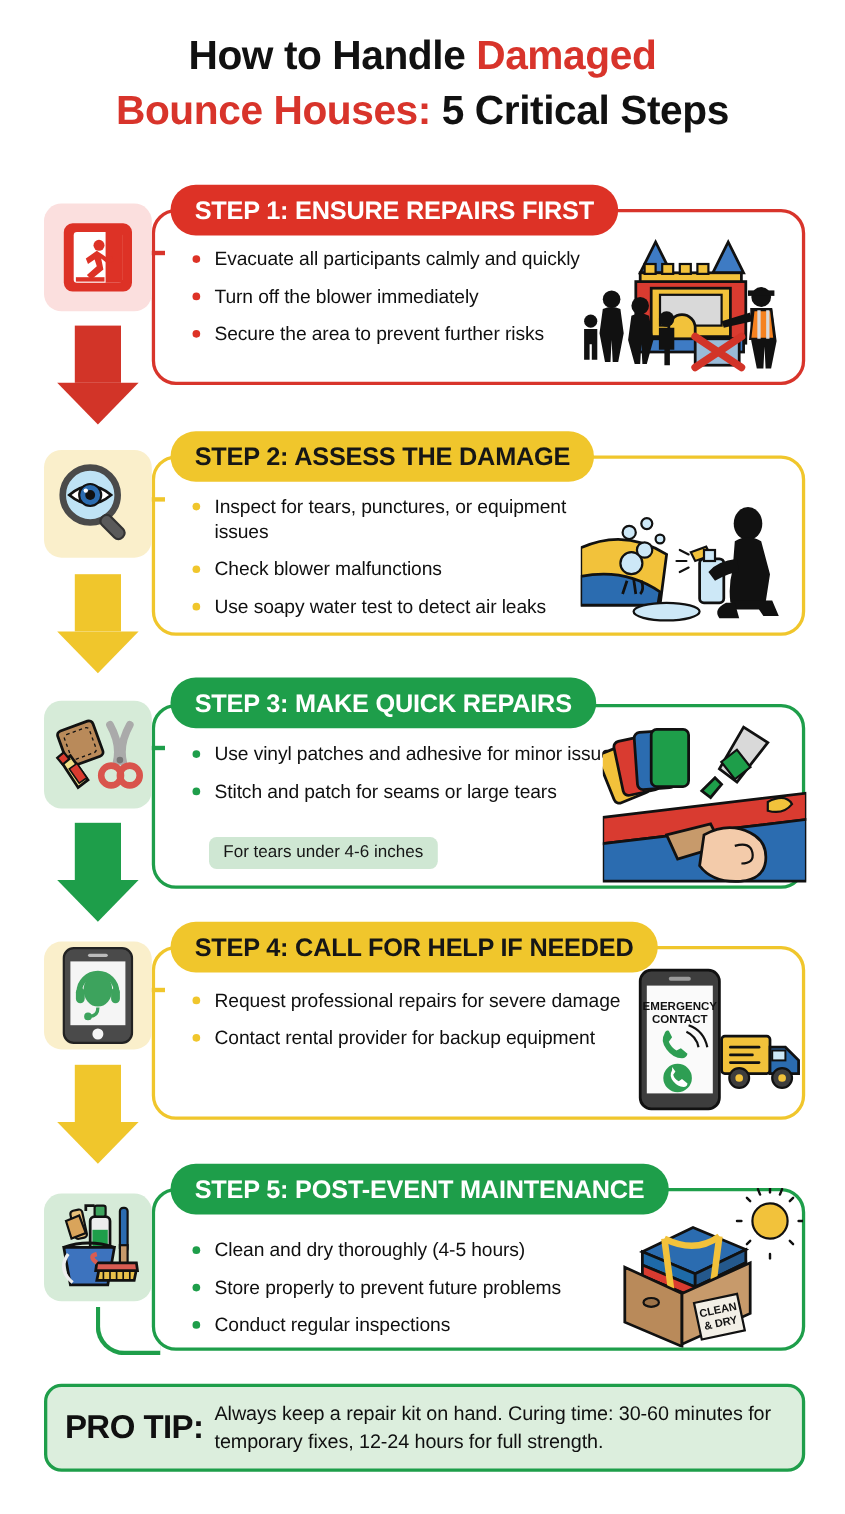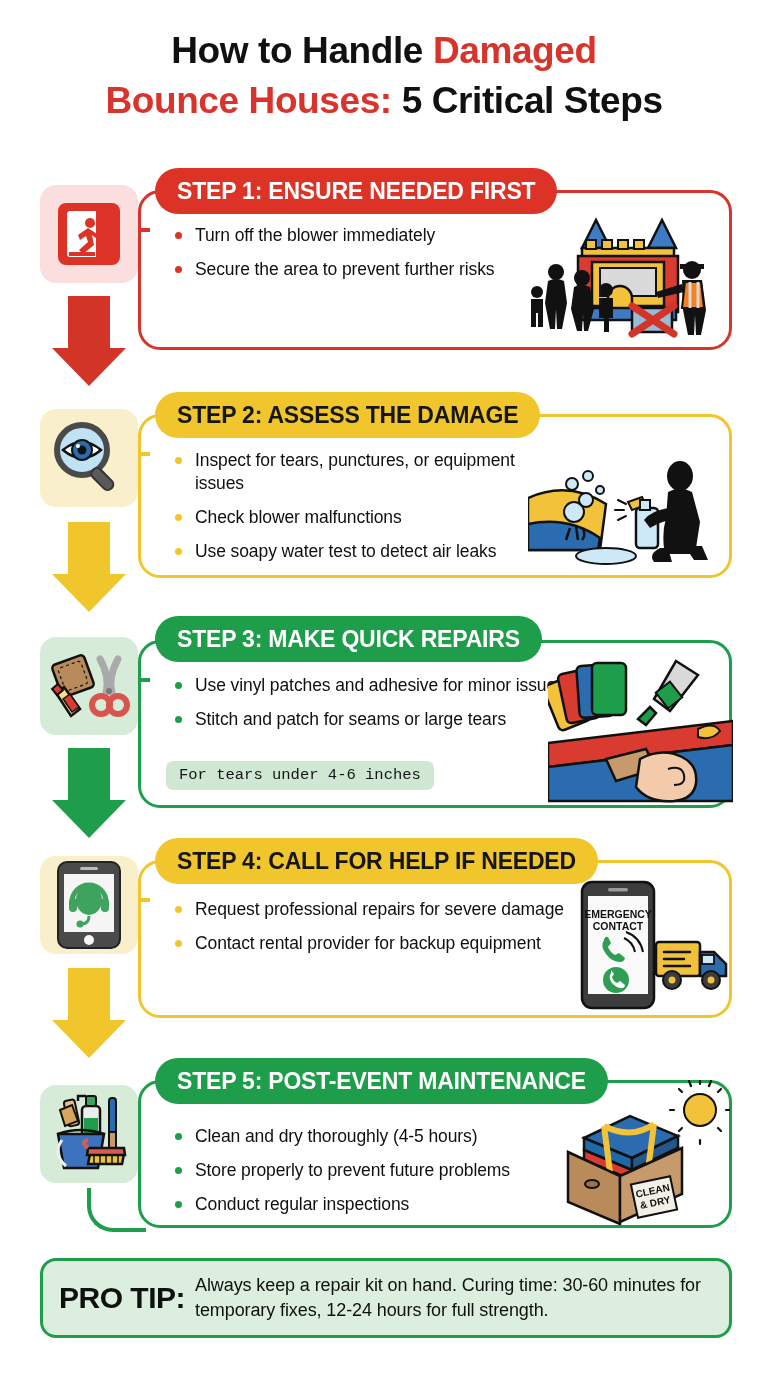--- a/index.html
+++ b/index.html
@@ -197,32 +197,33 @@
   </div>
 
   <div class="elbow" style="left:87px;top:1188px;width:55px;height:40px;"></div>
 
   <div class="stem" style="left:120px;top:228px;width:30px;background:#D8342B;"></div>
   <div class="stem" style="left:120px;top:452px;width:30px;background:#F0C62C;"></div>
   <div class="stem" style="left:120px;top:678px;width:30px;background:#1E9E4A;"></div>
   <div class="stem" style="left:120px;top:898px;width:30px;background:#F0C62C;"></div>
 
   <div class="card red" style="top:190px;height:160px;"></div>
-  <div class="badge red" style="top:168px;">STEP 1: ENSURE NEEDED FIRST</div>
+  <div class="badge red" style="top:168px;">STEP 1: ENSURE REPAIRS FIRST</div>
   <div class="tile red" style="top:185px;">
     <svg width="74" height="74" viewBox="0 0 74 74">
       <rect x="6" y="6" width="62" height="62" rx="8" fill="#DD3226"></rect>
       <rect x="15" y="14" width="44" height="46" rx="3" fill="#ffffff"></rect>
       <path d="M44 14 h15 v46 h-15 z" fill="#DD3226"></path>
       <circle cx="38" cy="26" r="5" fill="#DD3226"></circle>
       <path d="M36 31 l-10 7 l2 5 l6 -4 l2 6 l-9 8 l4 4 l11 -9 l-2 -10 l5 4 l6 -1 l-1 -5 l-5 1 z" fill="#DD3226"></path>
       <rect x="17" y="55" width="26" height="4" fill="#DD3226"></rect>
     </svg>
   </div>
   <ul class="bullets bul-red" style="top:224px;">
+    <li>Evacuate all participants calmly and quickly</li>
     <li>Turn off the blower immediately</li>
     <li>Secure the area to prevent further risks</li>
   </ul>
   <div class="illo" style="left:520px;top:200px;">
     <svg width="200" height="140" viewBox="0 0 200 140">
 
       <path d="M62 48 l14 -28 l14 28 z" fill="#3E7BC4" stroke="#111" stroke-width="2.5"></path>
       <path d="M128 48 l14 -28 l14 28 z" fill="#3E7BC4" stroke="#111" stroke-width="2.5"></path>
       <rect x="62" y="48" width="92" height="10" fill="#F2C23B" stroke="#111" stroke-width="2.5"></rect>
       <rect x="66" y="40" width="10" height="9" fill="#F2C23B" stroke="#111" stroke-width="2"></rect>
@@ -326,21 +327,21 @@
       <path d="M70 14 q-10 18 -6 34" stroke="#AAAAAA" stroke-width="7" fill="none" stroke-linecap="round"></path>
       <circle cx="53" cy="60" r="9" fill="none" stroke="#D9544C" stroke-width="6"></circle>
       <circle cx="70" cy="60" r="9" fill="none" stroke="#D9544C" stroke-width="6"></circle>
       <circle cx="61" cy="46" r="3" fill="#777"></circle>
     </svg>
   </div>
   <ul class="bullets bul-green" style="top:674px;">
     <li>Use vinyl patches and adhesive for minor issues</li>
     <li>Stitch and patch for seams or large tears</li>
   </ul>
-  <div class="note green" style="left:166px;top:761px;font-family:Liberation Mono, monospace;">For tears under 4-6 inches</div>
+  <div class="note green" style="left:190px;top:761px;">For tears under 4-6 inches</div>
   <div class="illo" style="left:548px;top:655px;">
     <svg width="185" height="150" viewBox="0 0 185 150">
 
       <rect x="2" y="24" width="34" height="48" rx="5" fill="#F2C23B" stroke="#111" stroke-width="2.5" transform="rotate(-22 19 48)"></rect>
       <rect x="14" y="16" width="34" height="50" rx="5" fill="#D93B30" stroke="#111" stroke-width="2.5" transform="rotate(-12 31 41)"></rect>
       <rect x="30" y="10" width="34" height="52" rx="5" fill="#2B6CB0" stroke="#111" stroke-width="2.5" transform="rotate(-4 47 36)"></rect>
       <rect x="44" y="8" width="34" height="52" rx="5" fill="#1E9E4A" stroke="#111" stroke-width="2.5"></rect>
 
       <path d="M128 6 l22 14 l-28 36 l-16 -12 z" fill="#D9D9D9" stroke="#111" stroke-width="2.5"></path>
       <rect x="112" y="30" width="18" height="20" fill="#1E9E4A" stroke="#111" stroke-width="2" transform="rotate(-38 121 40)"></rect>

